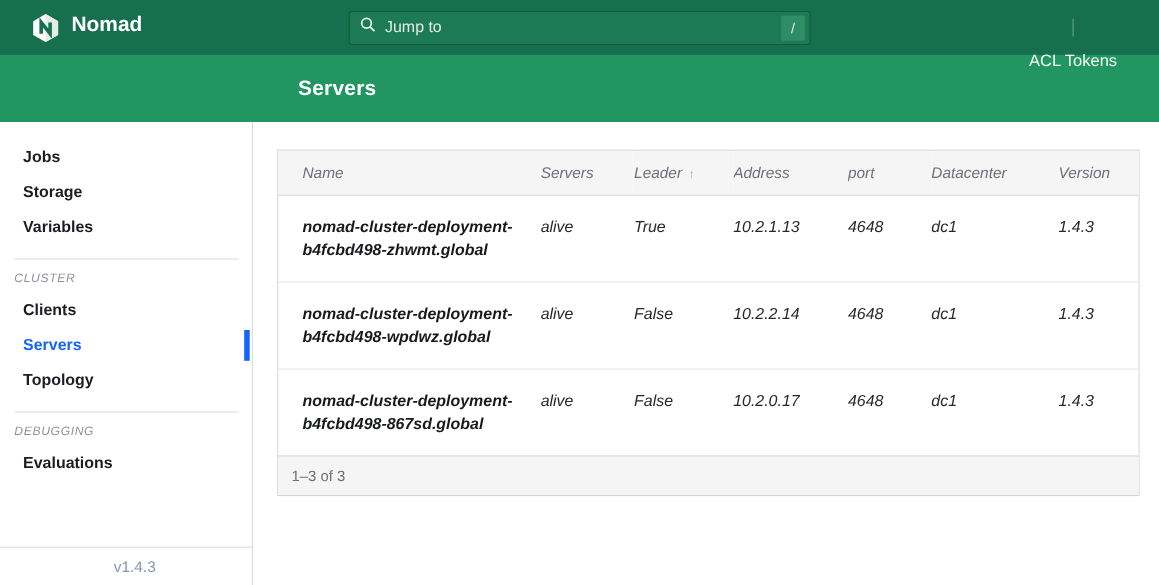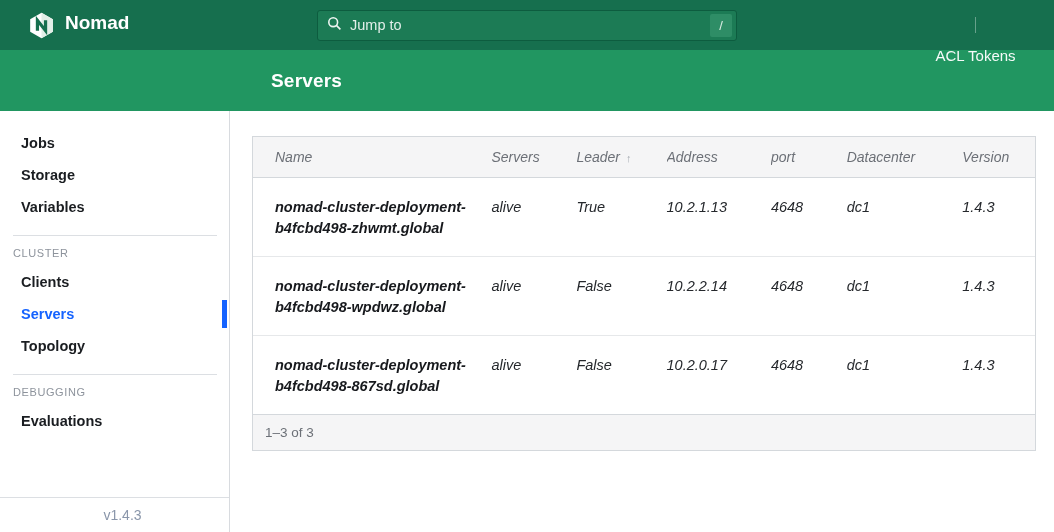--- a/index.html
+++ b/index.html
@@ -64,21 +64,21 @@
   }
   .side-item.active{color:var(--active-blue);}
   .side-item .abar{
     position:absolute;right:2px;top:2px;width:5px;height:28px;
     background:var(--active-blue);display:none;
   }
   .side-item.active .abar{display:block;}
   .side-divider{height:1px;background:#dcdfe3;margin:12px 12px 10px 13px;}
   .side-label{
     height:14px;line-height:14px;padding-left:13px;margin-bottom:6px;
-    font-size:11px;letter-spacing:.6px;color:#8d939c;
+    font-size:11px;letter-spacing:.6px;color:#8d939c;font-style:italic;
   }
   .side-version-wrap{
     position:absolute;left:0;right:0;bottom:0;height:35px;
     border-top:1px solid #dcdfe3;display:flex;align-items:center;justify-content:center;
     color:#8a96aa;font-size:14px;padding-left:16px;
   }
   
   .content{flex:1;padding:25px 18px 0 22px;background:#fff;}
   .tablebox{border:1px solid var(--table-border);}
   table{width:100%;border-collapse:collapse;table-layout:fixed;font-style:italic;}

